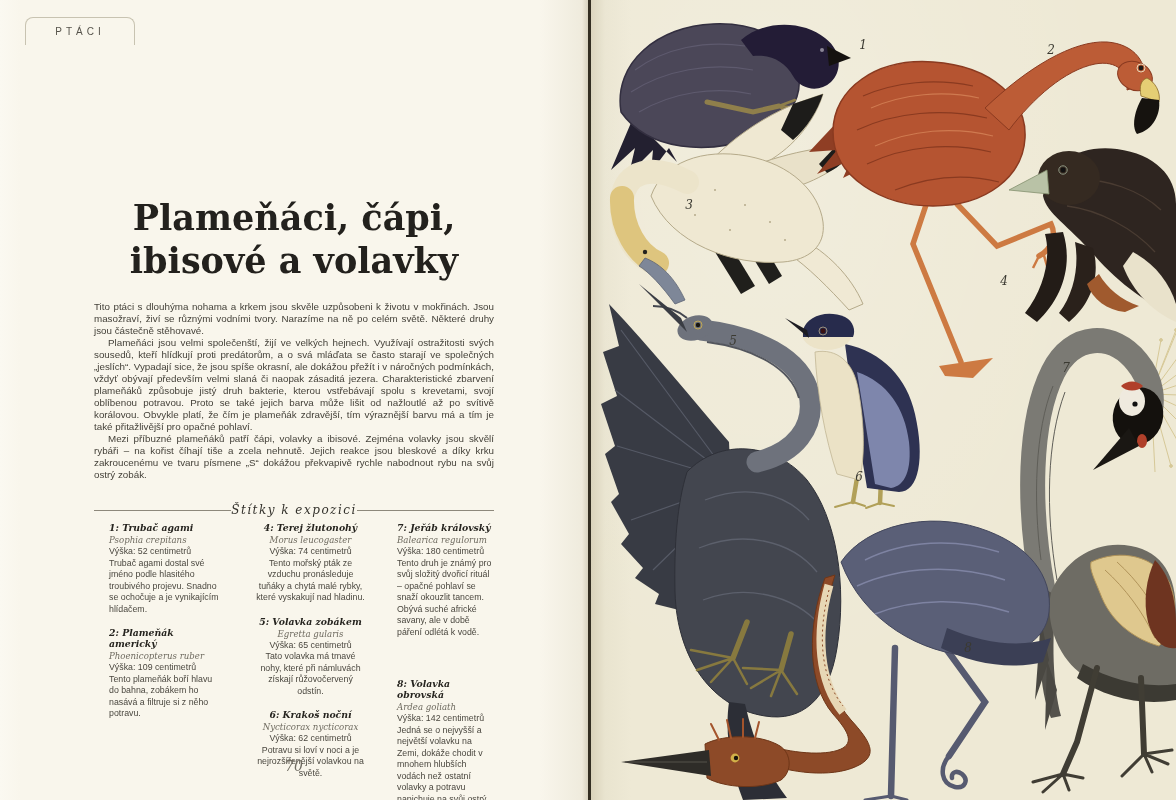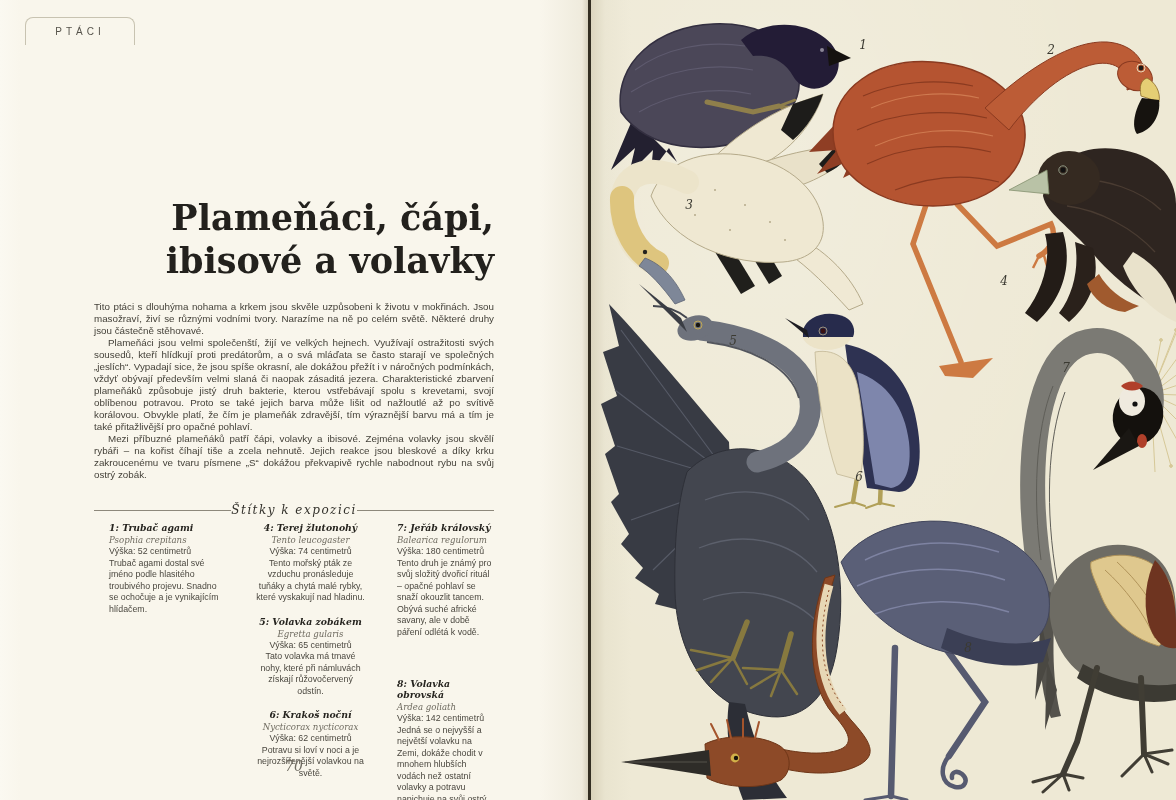--- a/index.html
+++ b/index.html
@@ -8,21 +8,21 @@
   .spread{position:relative;width:1176px;height:800px;background:#fca5a5;}
 
   
   .page-left{position:absolute;left:0;top:0;width:588px;height:800px;
     background:linear-gradient(90deg,#fbf9f1 0,#f9f6ec 20px,#f9f6ec 540px,#efebdd 582px,#d8d2bf 588px);}
   .section-tab{position:absolute;left:25px;top:17px;width:108px;height:27px;
     border:1px solid #c8c3b1;border-bottom:none;border-radius:8px 8px 0 0;
     display:flex;align-items:center;justify-content:center;
     font-size:10px;letter-spacing:4px;color:#55524a;}
   .content{position:absolute;left:94px;top:0;width:400px;height:800px;}
-  .book-title{position:absolute;top:196px;left:0;width:400px;margin:0;text-align:right;
+  .book-title{position:absolute;top:196px;left:0;width:400px;margin:0;text-align:center;
     font-family:"DejaVu Serif","Liberation Serif",serif;font-weight:bold;
     font-size:35px;line-height:1.24;color:#23211d;white-space:nowrap;}
   .intro{position:absolute;top:301px;left:0;width:400px;
     font-size:9.8px;line-height:12px;color:#45423a;text-align:justify;}
   .intro p{margin:0;}
   .intro p.indent{text-indent:14px;}
   .divider{position:absolute;top:503px;left:0;width:400px;display:flex;align-items:center;gap:0;}
   .divider .rule{flex:1;height:1px;background:#8d887b;}
   .divider .label{font-family:"DejaVu Serif","Liberation Serif",serif;font-style:italic;
     font-size:12px;letter-spacing:1.5px;color:#33312b;white-space:nowrap;}
@@ -80,25 +80,31 @@
       </div>
 
       <div class="columns">
         <div class="col col1" id="col1">
             <div class="entry">
               <div class="head">1: Trubač agami</div>
               <div class="latin">Psophia crepitans</div>
               <div class="ht">Výška: 52 centimetrů</div>
               <div class="desc">Trubač agami dostal své jméno podle hlasitého troubivého projevu. Snadno se ochočuje a je vynikajícím hlídačem.</div>
             </div>
+            <div class="entry">
+              <div class="head">2: Plameňák americký</div>
+              <div class="latin">Phoenicopterus ruber</div>
+              <div class="ht">Výška: 109 centimetrů</div>
+              <div class="desc">Tento plameňák boří hlavu do bahna, zobákem ho nasává a filtruje si z něho potravu.</div>
+            </div>
           </div>
         <div class="col col2" id="col2">
             <div class="entry">
               <div class="head">4: Terej žlutonohý</div>
-              <div class="latin">Tento leucogaster</div>
+              <div class="latin">Morus leucogaster</div>
               <div class="ht">Výška: 74 centimetrů</div>
               <div class="desc">Tento mořský pták ze vzduchu pronásleduje tuňáky a chytá malé rybky, které vyskakují nad hladinu.</div>
             </div>
             <div class="entry">
               <div class="head">5: Volavka zobákem</div>
               <div class="latin">Egretta gularis</div>
               <div class="ht">Výška: 65 centimetrů</div>
               <div class="desc">Tato volavka má tmavé nohy, které při námluvách získají růžovočervený odstín.</div>
             </div>
             <div class="entry">

